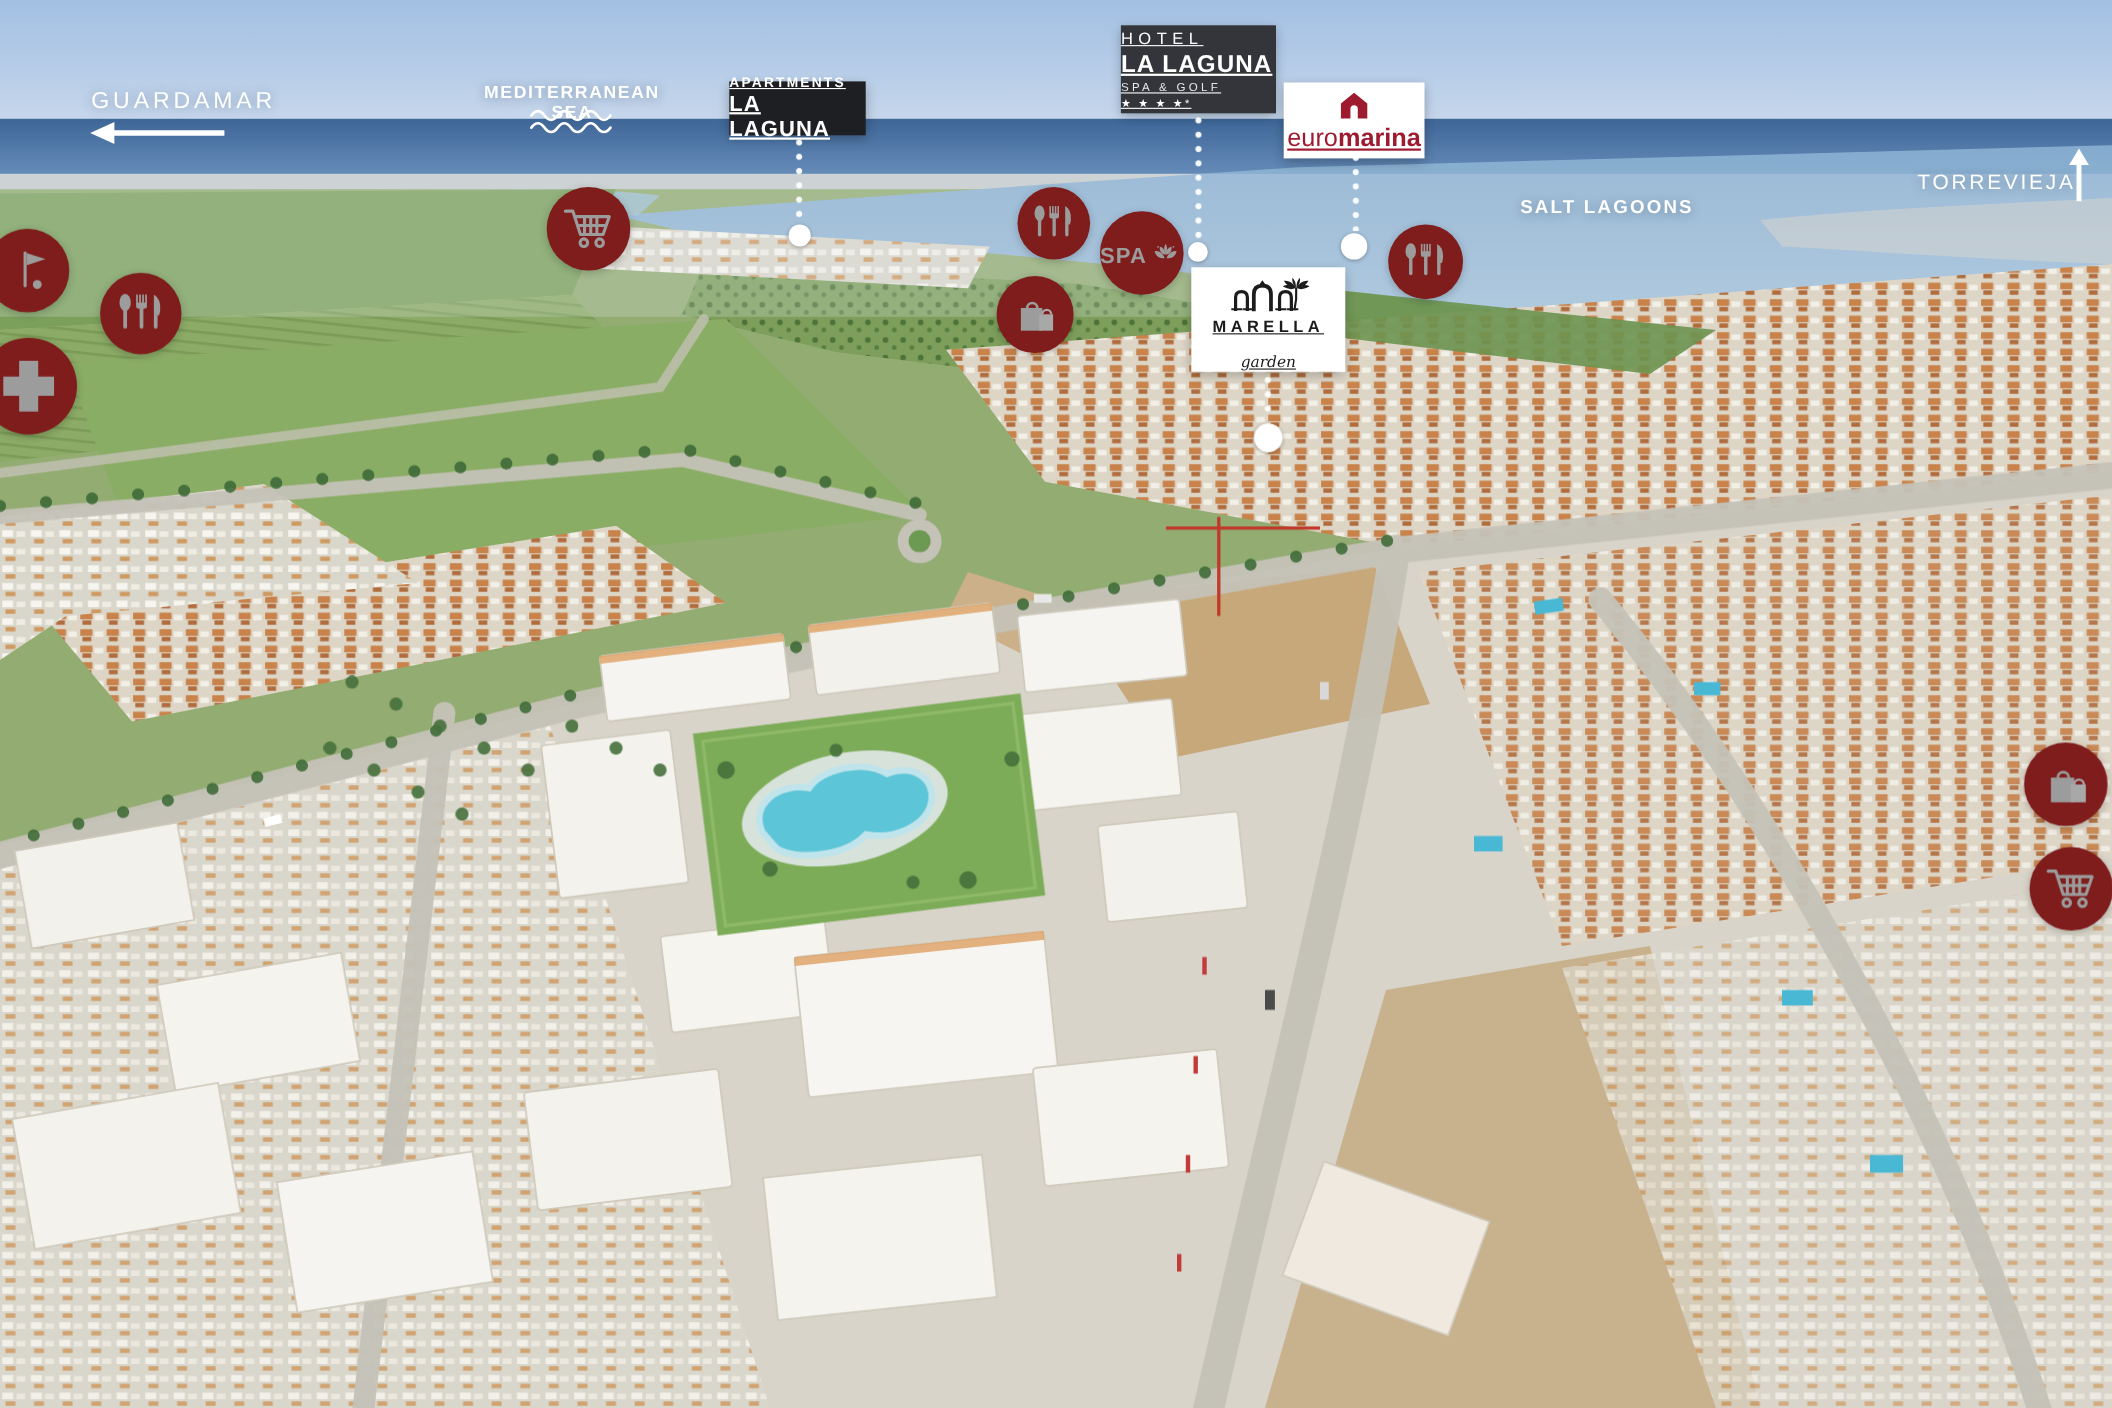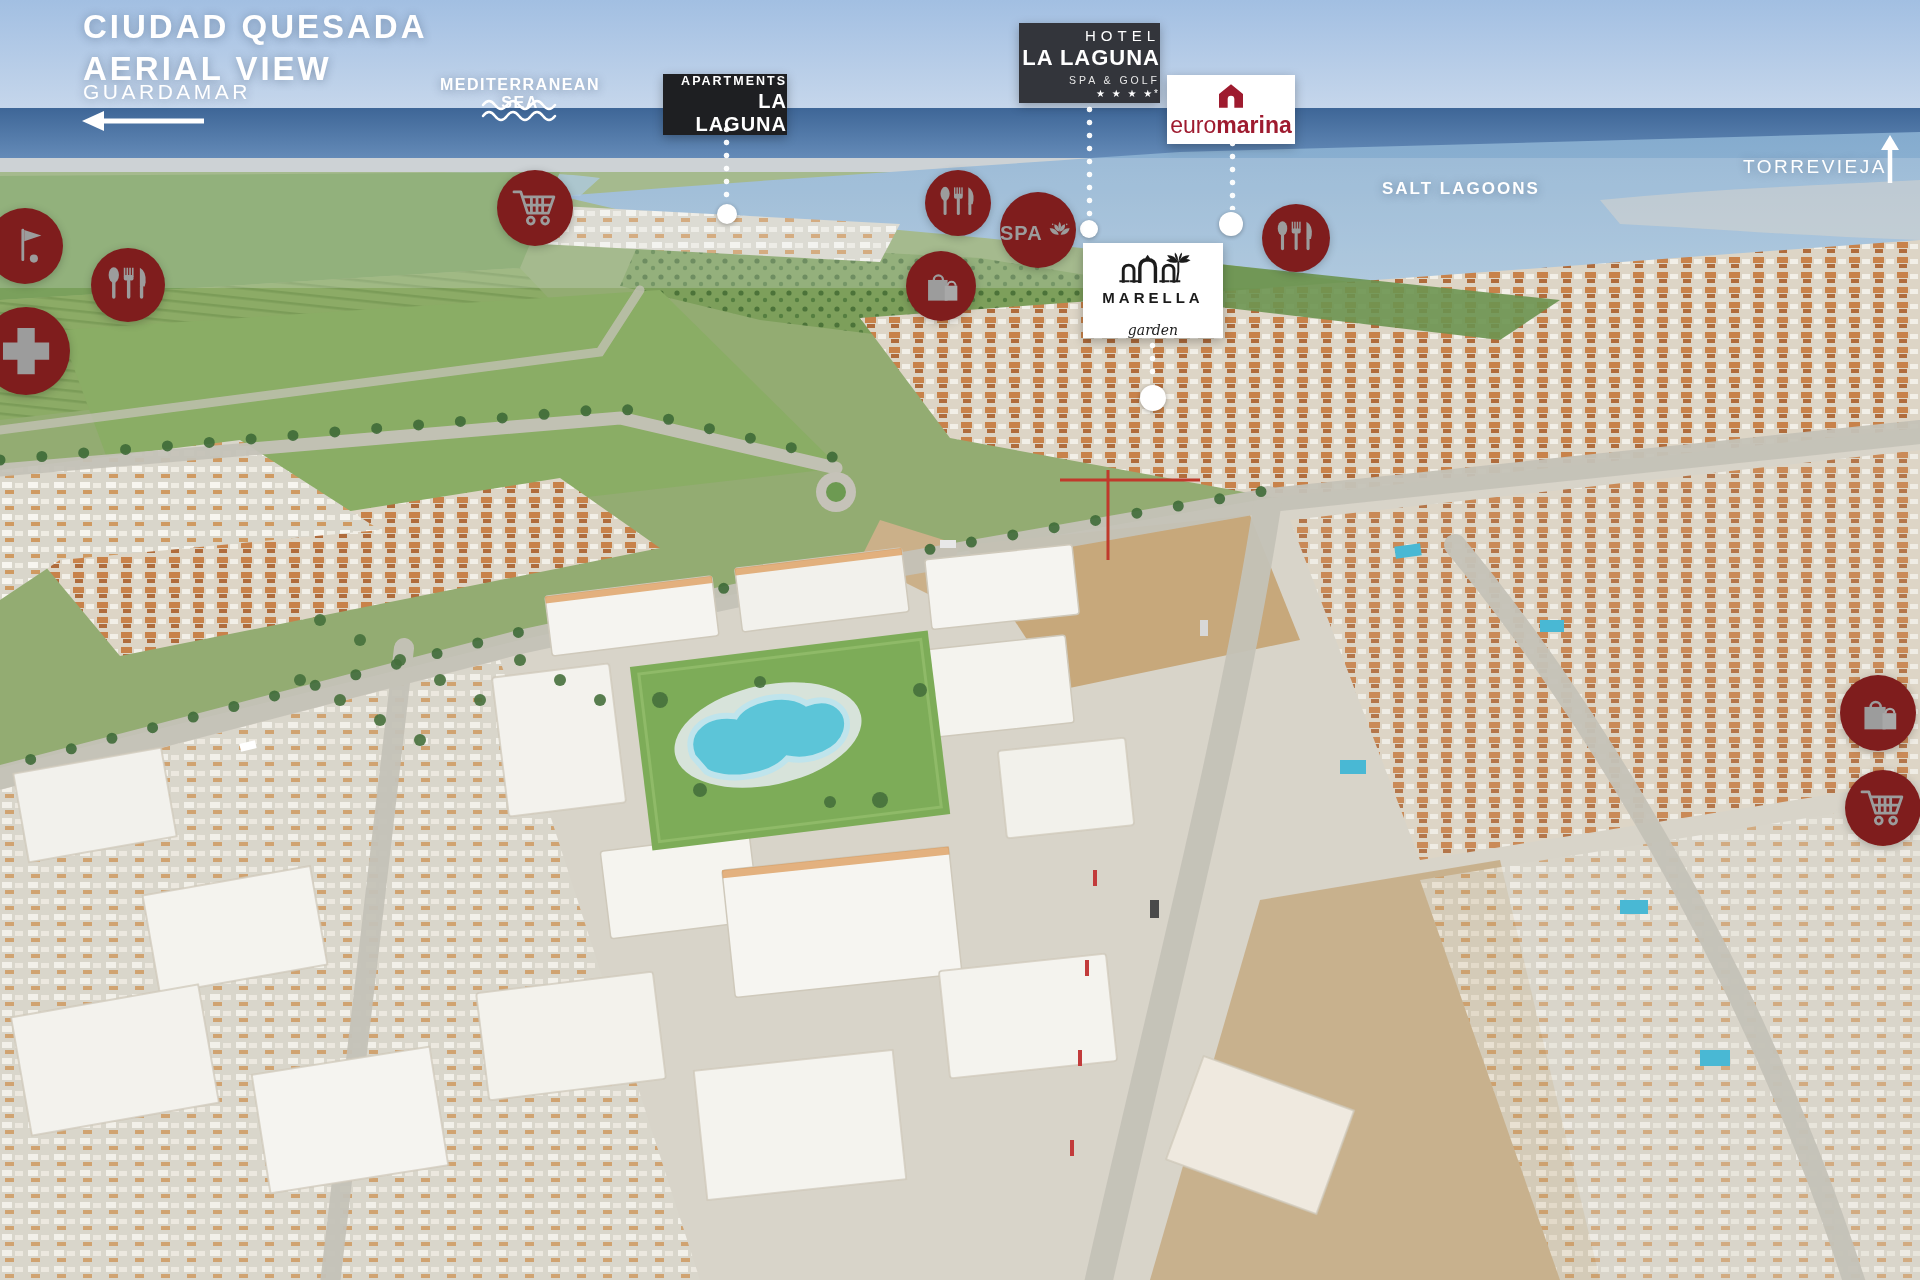--- a/index.html
+++ b/index.html
@@ -12,22 +12,22 @@
   #title{left:83px;top:6px;font-size:33px;font-weight:700;letter-spacing:3px;line-height:1.28;}
   #guardamar{left:83px;top:80px;font-size:21px;font-weight:400;letter-spacing:3.5px;}
   #guardamar-arrow{left:80px;top:108px;width:128px;height:26px;}
   
   #sea-label{left:420px;top:76px;width:200px;text-align:center;font-size:16px;font-weight:700;letter-spacing:1.5px;}
   #sea-waves{left:481px;top:98px;width:78px;height:26px;}
   #salt-label{left:1382px;top:179px;font-size:17px;font-weight:700;letter-spacing:2px;text-align:right;}
   #torrevieja{left:1743px;top:156px;font-size:19px;font-weight:400;letter-spacing:2.5px;}
   #torrevieja-arrow{left:1878px;top:133px;width:24px;height:52px;}
   
-  .badge{position:absolute;box-shadow:0 3px 10px rgba(0,0,0,.28);text-align:right;}
-  #badge-apartments{left:663px;top:74px;width:124px;height:61px;background:#1e1f22;color:#fff;
+  .badge{position:absolute;box-shadow:0 3px 10px rgba(0,0,0,.28);text-align:left;text-decoration:underline;}
+  #badge-apartments{left:663px;top:74px;width:124px;height:49px;background:#1e1f22;color:#fff;
     display:flex;flex-direction:column;justify-content:center;gap:2px;}
   #badge-apartments .l1{font-size:12.5px;letter-spacing:2px;font-weight:600;}
   #badge-apartments .l2{font-size:20px;font-weight:700;letter-spacing:1px;}
   #badge-hotel{left:1019px;top:23px;width:141px;height:80px;background:#33353b;color:#fff;
     display:flex;flex-direction:column;justify-content:center;gap:1px;}
   #badge-hotel .l1{font-size:15px;letter-spacing:5px;font-weight:400;}
   #badge-hotel .l2{font-size:22px;font-weight:700;letter-spacing:1px;}
   #badge-hotel .l3{font-size:10.5px;letter-spacing:3px;color:#e8e8e8;margin-top:2px;}
   #badge-hotel .stars{font-size:10px;letter-spacing:2px;color:#fff;margin-top:1px;}
   #badge-euromarina{left:1167px;top:75px;width:128px;height:69px;background:#fff;color:#9e1b2f;
@@ -215,24 +215,20 @@
         <rect x="1070" y="1140" width="4" height="16"></rect>
     </g>
     <g>
       <rect x="240" y="742" width="16" height="8" fill="#ffffff" transform="rotate(-14 248 746)"></rect>
       <rect x="940" y="540" width="16" height="8" fill="#e8e8e8"></rect>
       <rect x="1200" y="620" width="8" height="16" fill="#d8d8d8"></rect>
       <rect x="1150" y="900" width="9" height="18" fill="#4a4a4a"></rect>
     </g>
   </svg>
 
-  <div class="ov shadowed" id="title">
-    <div>CIUDAD QUESADA</div>
-    <div>AERIAL VIEW</div>
-  </div>
 
   <div class="ov shadowed" id="guardamar">GUARDAMAR</div>
   <svg class="ov" id="guardamar-arrow" viewBox="0 0 128 26">
     <path d="M124 13 H16" stroke="#fff" stroke-width="5"></path>
     <path d="M2 13 L24 3 V23 Z" fill="#fff"></path>
   </svg>
 
   <div class="ov shadowed" id="sea-label">MEDITERRANEAN SEA</div>
   <svg class="ov" id="sea-waves" viewBox="0 0 78 26">
     <g stroke="#fff" stroke-width="2.4" fill="none" stroke-linecap="round">

